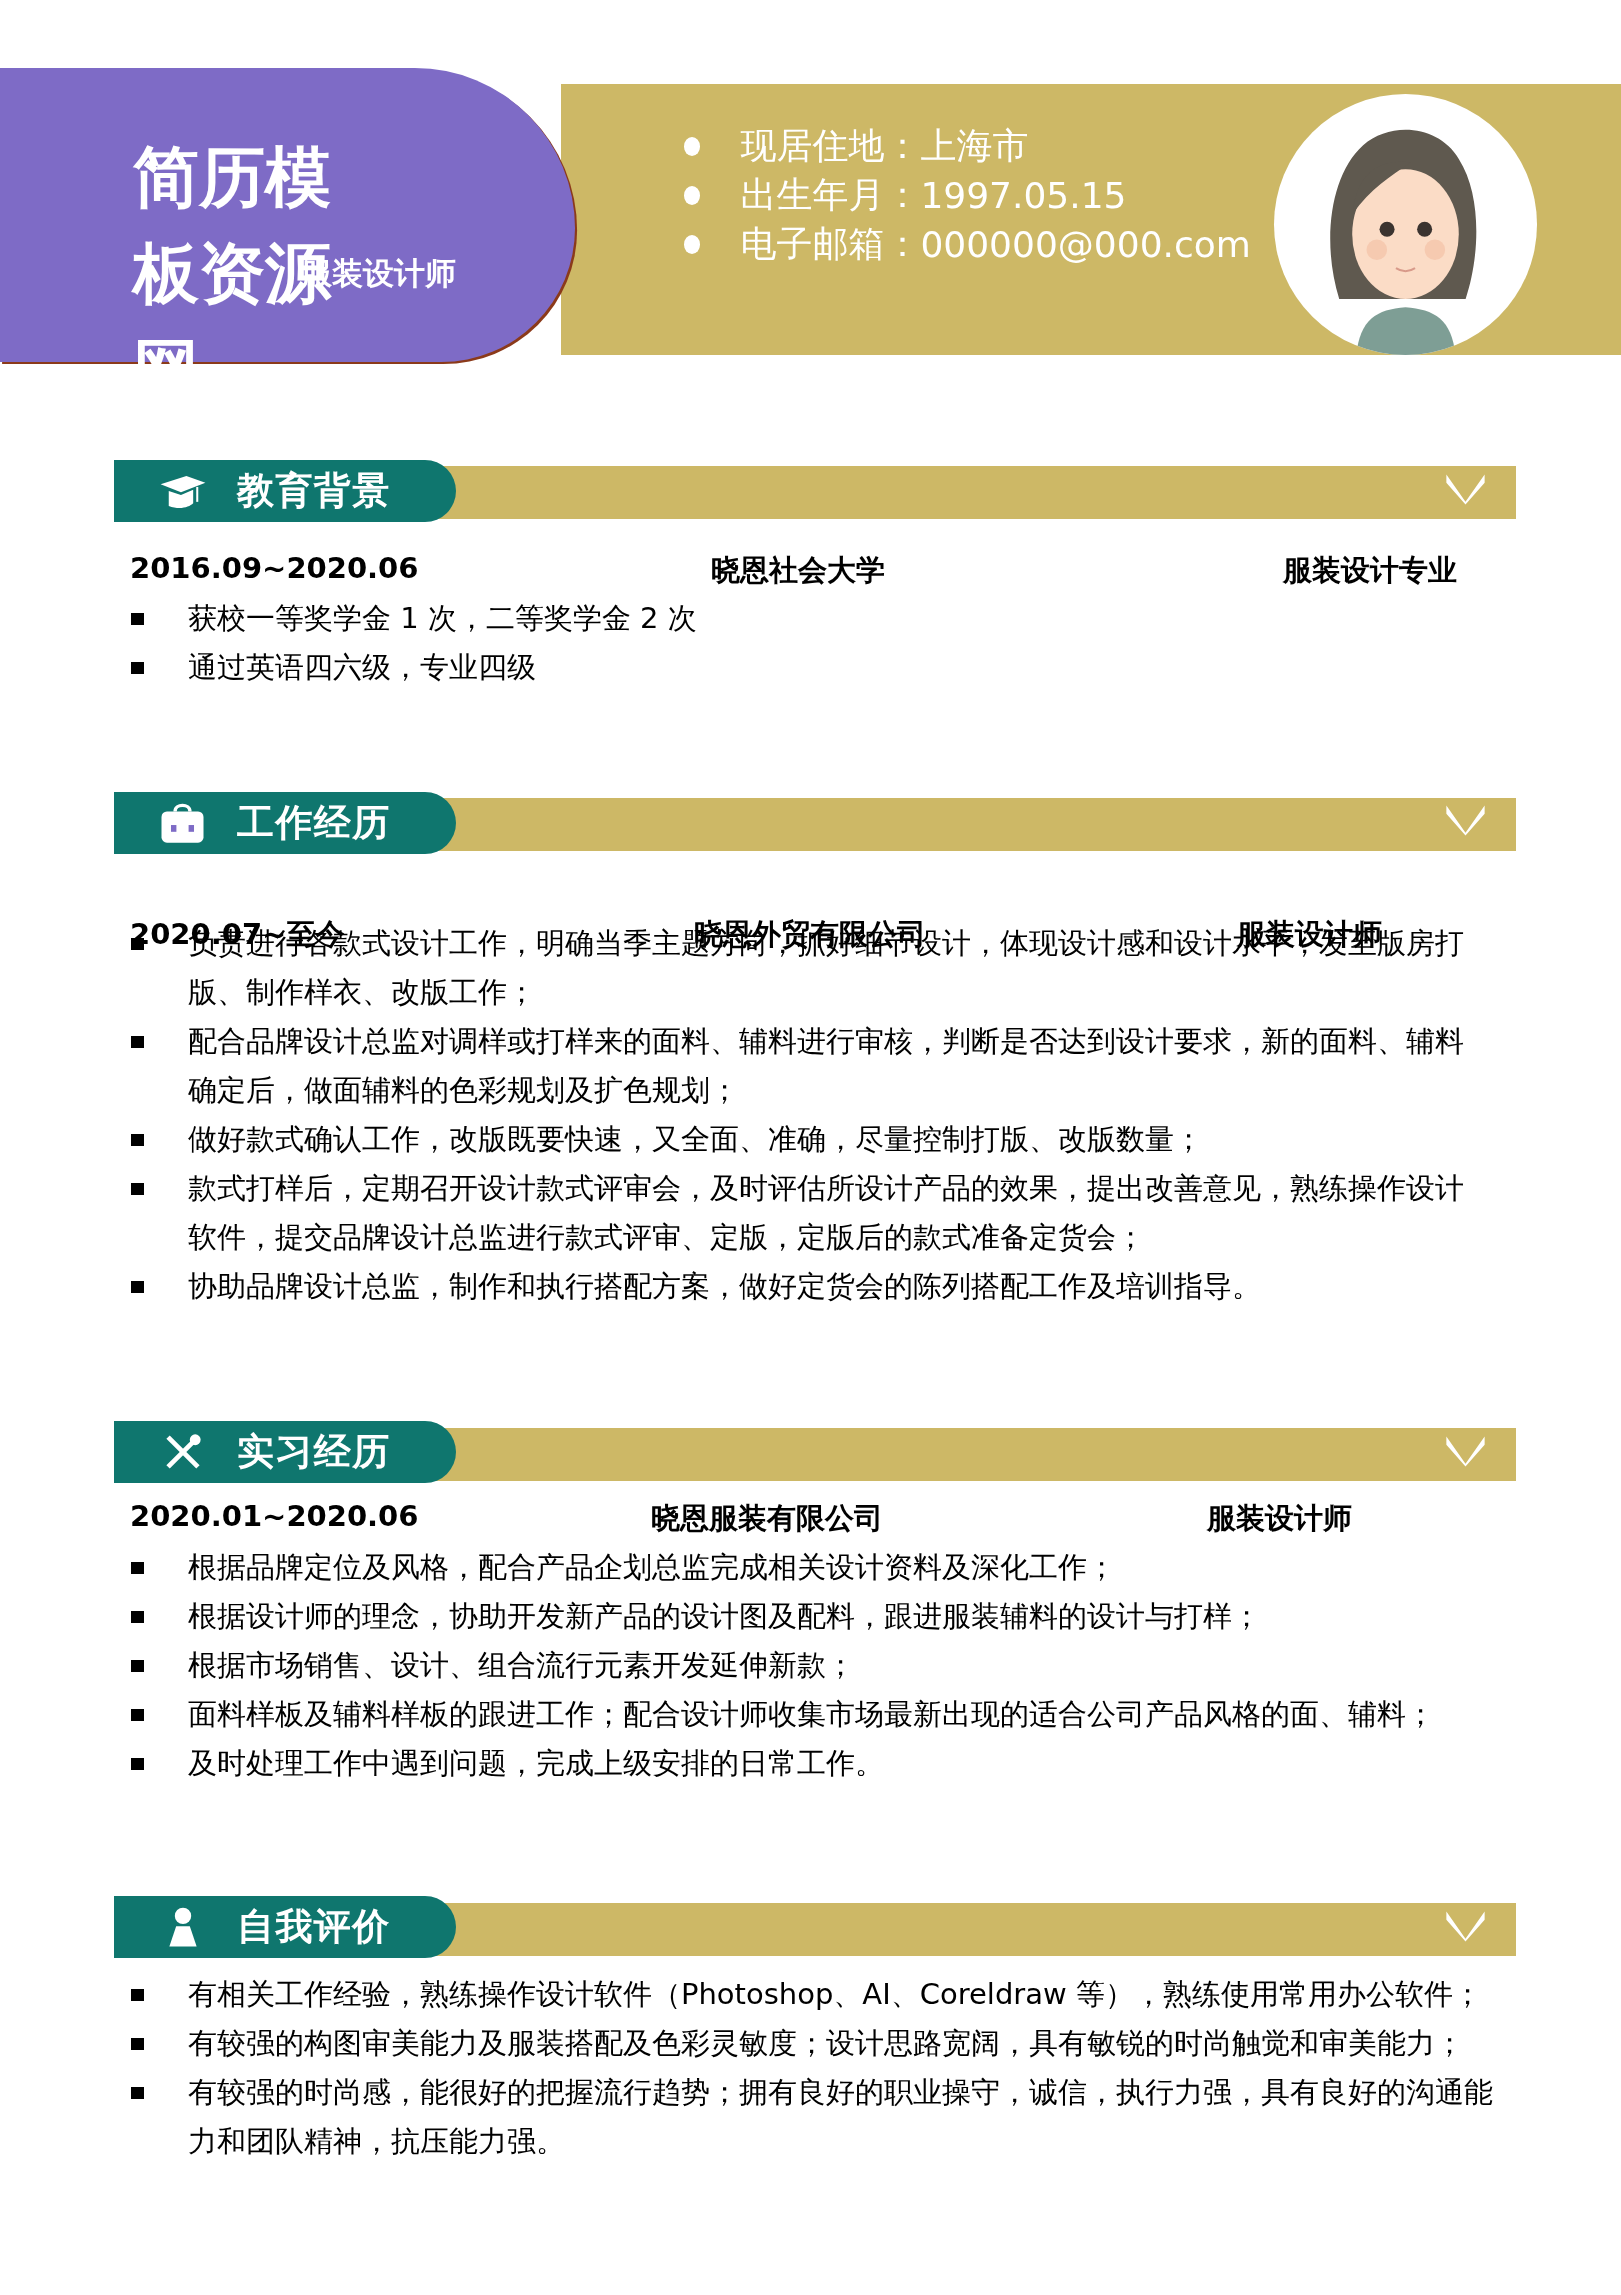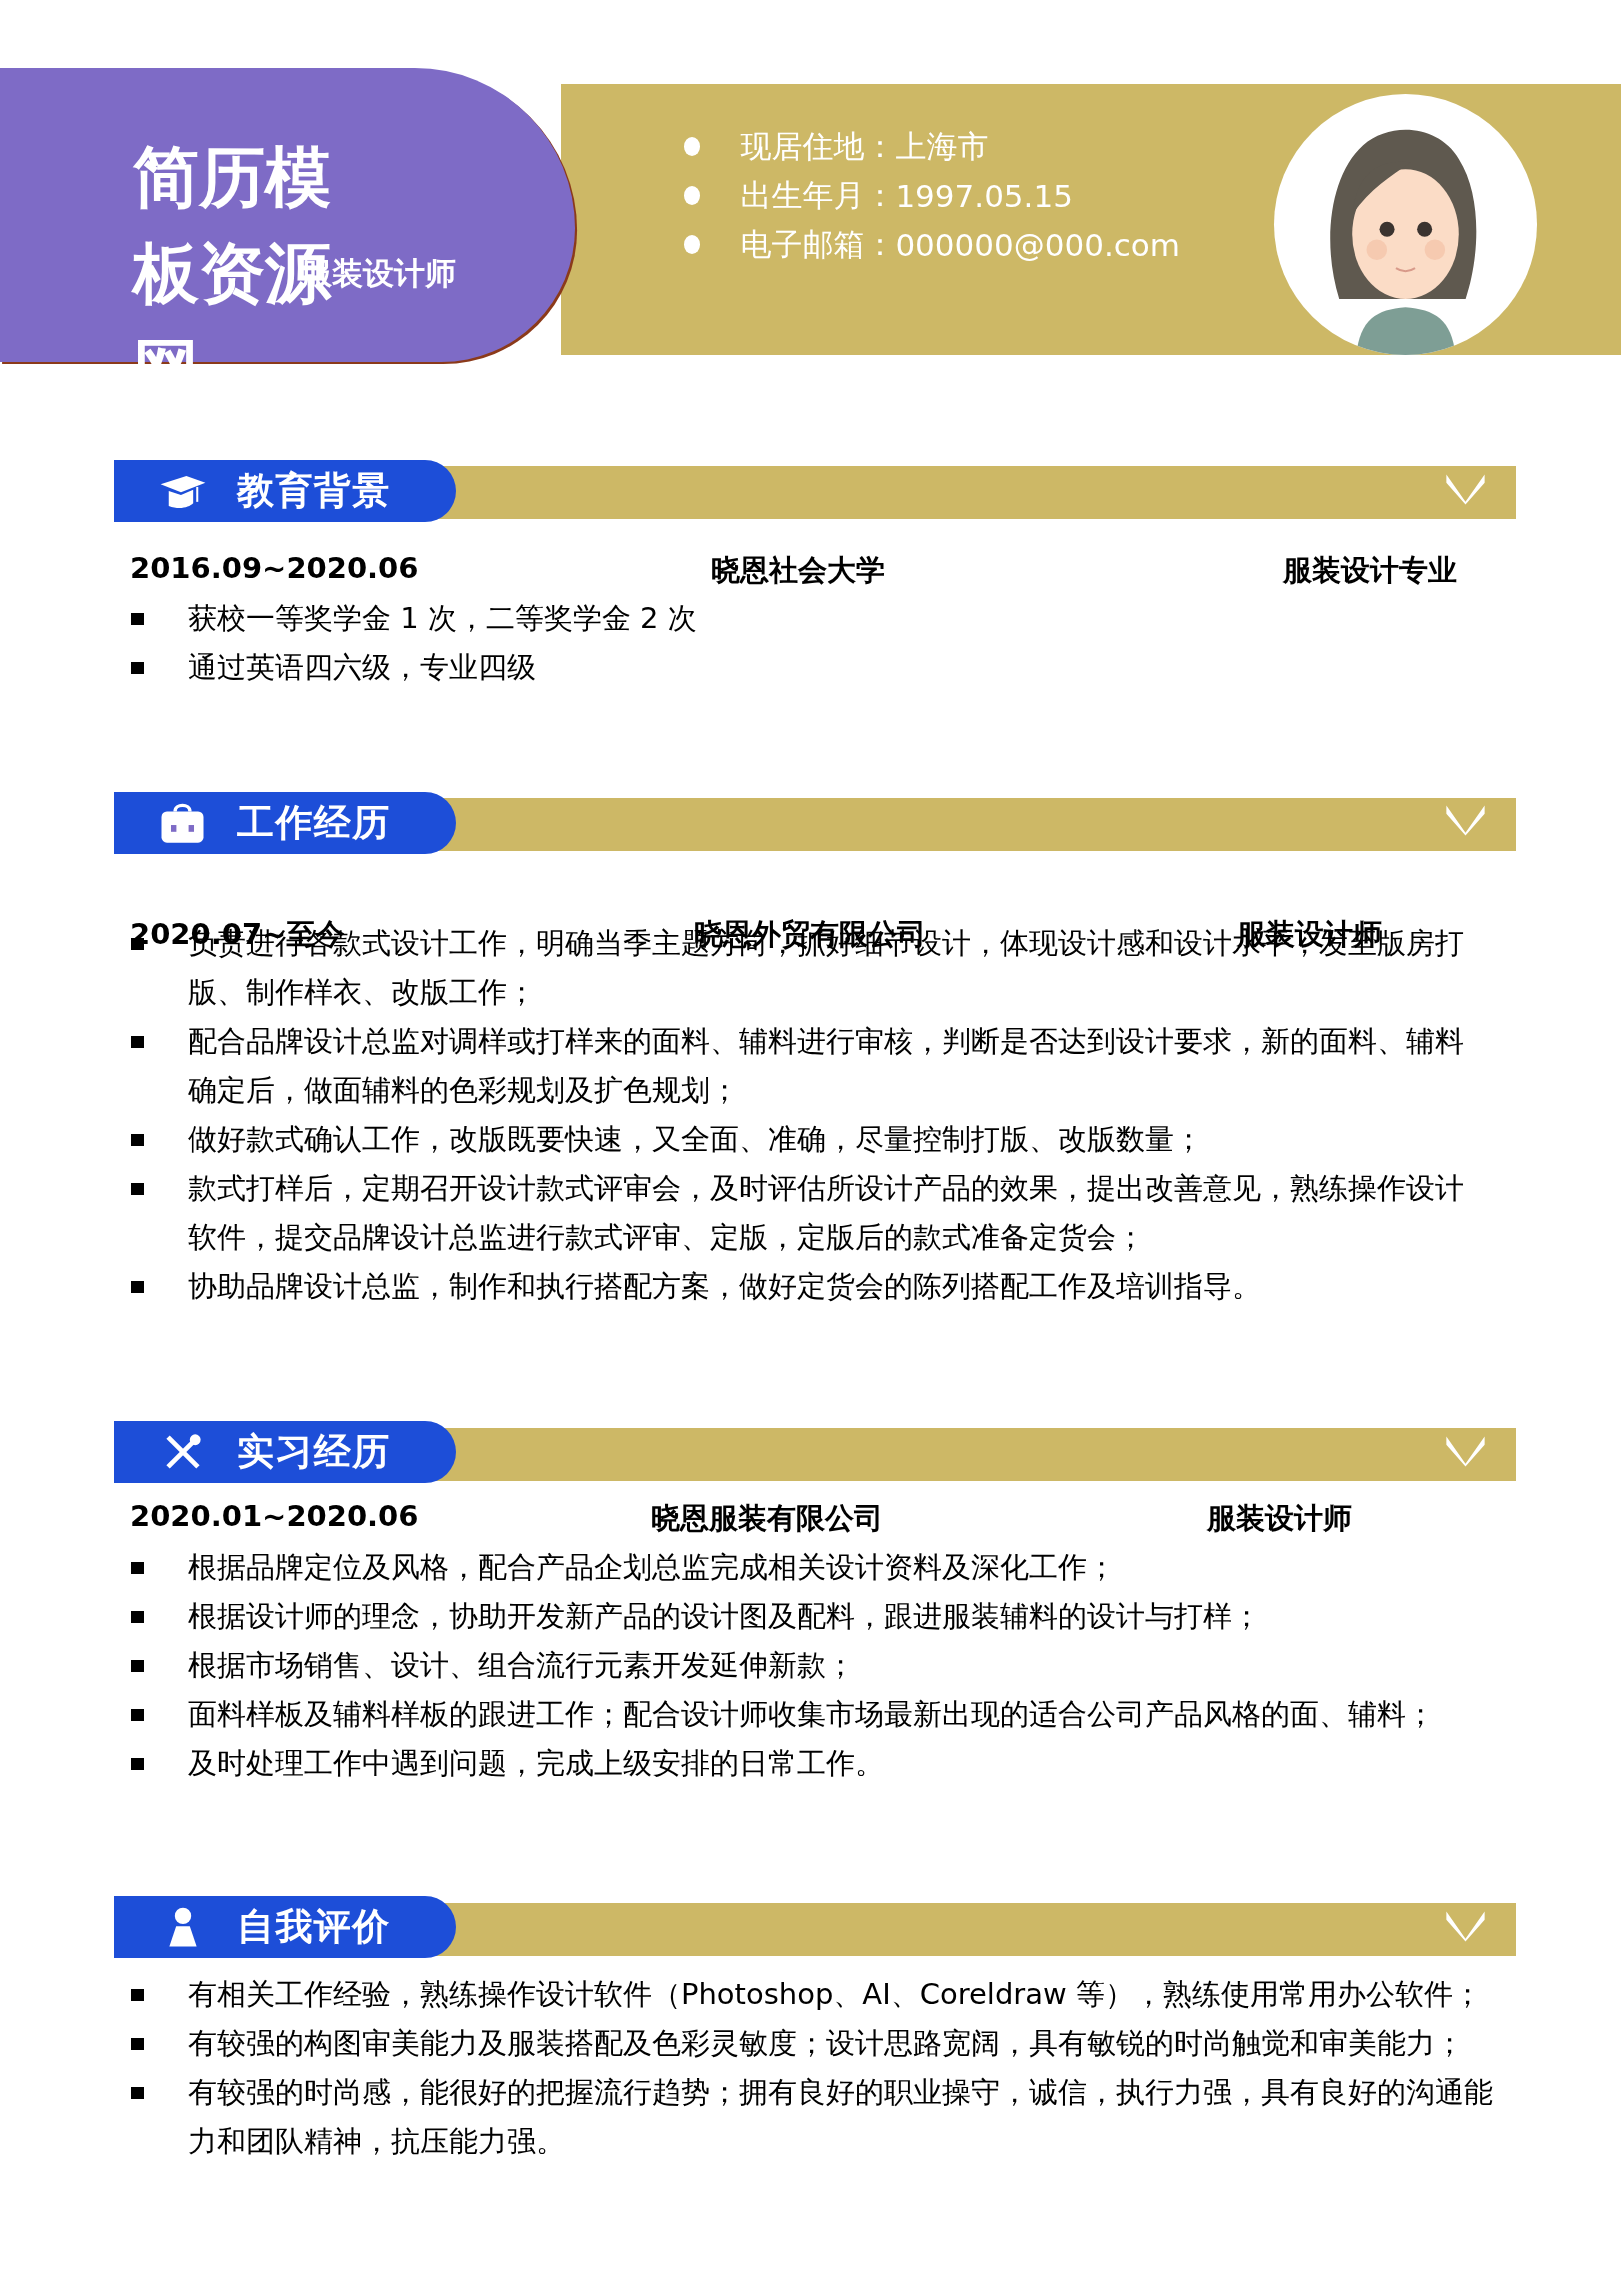--- a/index.html
+++ b/index.html
@@ -3,25 +3,25 @@
 <meta charset="utf-8">
 <style>
   html,body{margin:0;padding:0;}
   body{width:1621px;height:2295px;background:#ffffff;position:relative;overflow:hidden;font-family:"DejaVu Sans","Liberation Sans",sans-serif;color:#000;}
   .abs{position:absolute;}
   .gold-band{left:561px;top:84px;width:1060px;height:271px;background:#cdb866;}
   .purple-head{left:0;top:68px;width:575px;height:294px;background:#7e6bc6;border-radius:0 164px 137px 0;box-shadow:2.1px 2.1px 0 #8b3a1a;}
   .title{left:133px;top:130px;width:233px;font-size:66px;font-weight:bold;color:#fff;line-height:96px;word-break:break-all;}
   .subtitle{left:301px;top:253px;font-size:31px;font-weight:bold;color:#fff;}
   .contact{left:684px;top:122px;}
-  .contact-row{display:flex;align-items:center;height:49px;font-size:31px;color:#fff;}
+  .contact-row{display:flex;align-items:center;height:49px;font-size:36px;color:#fff;}
   .dot{width:16.4px;height:19px;border-radius:50%;background:#fff;margin-right:40px;}
   .avatar{left:1274px;top:94px;width:263px;height:261px;border-radius:50%;background:#fff;overflow:hidden;}
   .sec-bar{left:114px;width:1402px;height:53px;background:#cdb866;}
-  .sec-pill{left:114px;width:342px;height:62px;background:#1d4ed8;border-radius:0 34px 34px 0;display:flex;align-items:center;}
+  .sec-pill{left:114px;width:342px;height:62px;background:#0f766e;border-radius:0 34px 34px 0;display:flex;align-items:center;}
   .sec-icon{width:55px;height:41px;margin-left:41px;display:flex;align-items:center;justify-content:center;}
   .sec-title{color:#fff;font-size:37px;font-weight:bold;margin-left:27px;letter-spacing:1.4px;}
   .chev{width:41px;height:33px;}
   .meta-row{left:130px;width:1368px;font-size:29px;font-weight:bold;}
   .meta-row span{position:absolute;top:0;white-space:nowrap;}
   .bullets{left:130px;width:1368px;font-size:29px;line-height:49px;}
   .bullet{position:relative;padding-left:58px;}
   .bullet::before{content:"";position:absolute;left:1.4px;top:19px;width:12.3px;height:12.3px;background:#000;}
 </style>
 </head>

